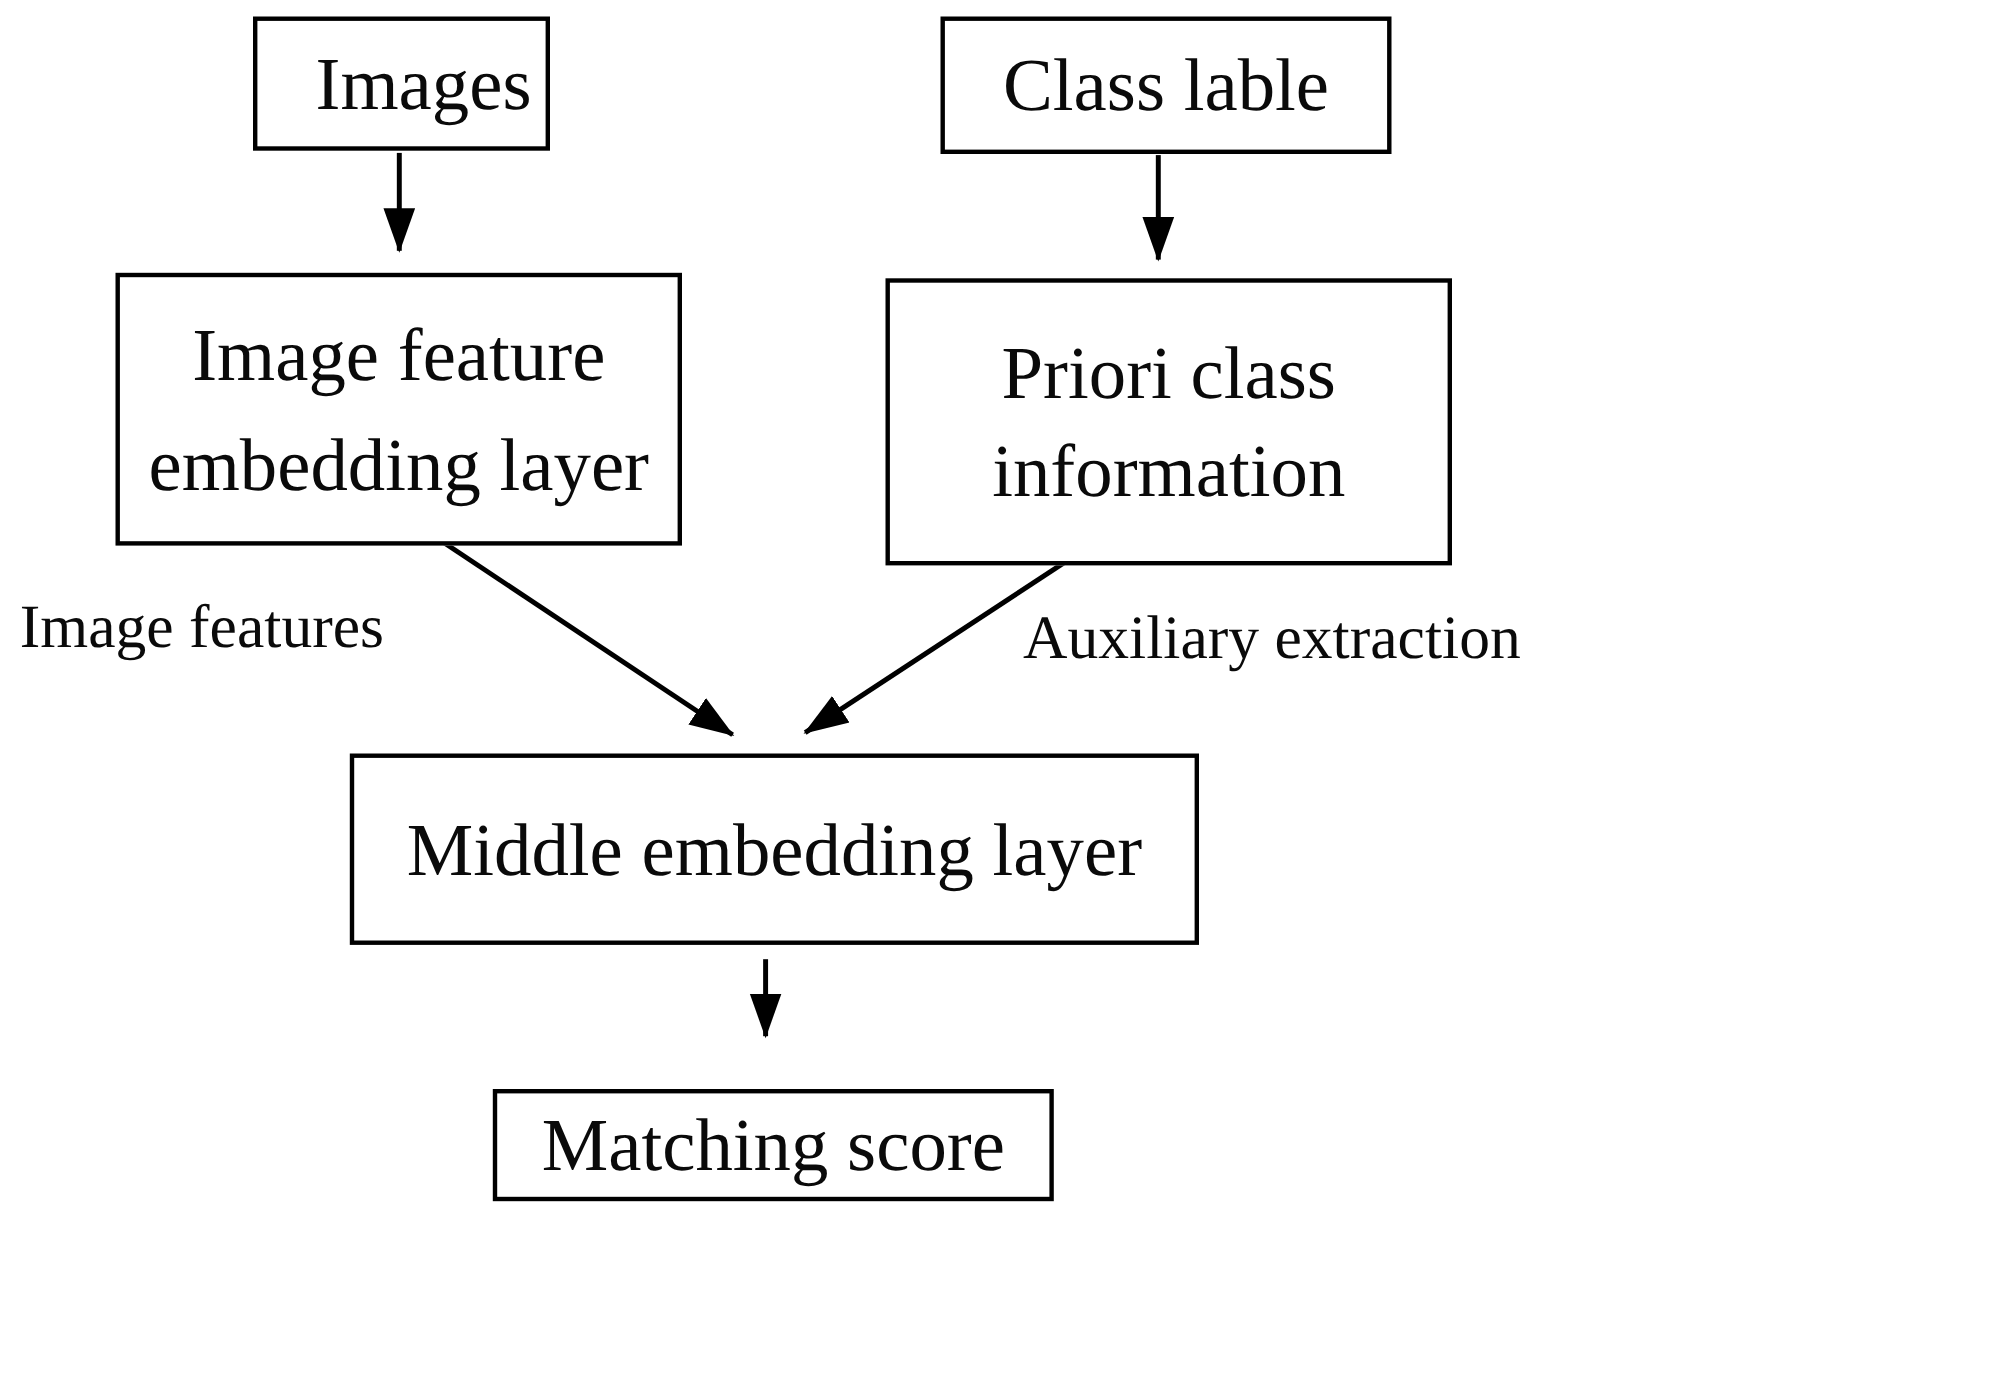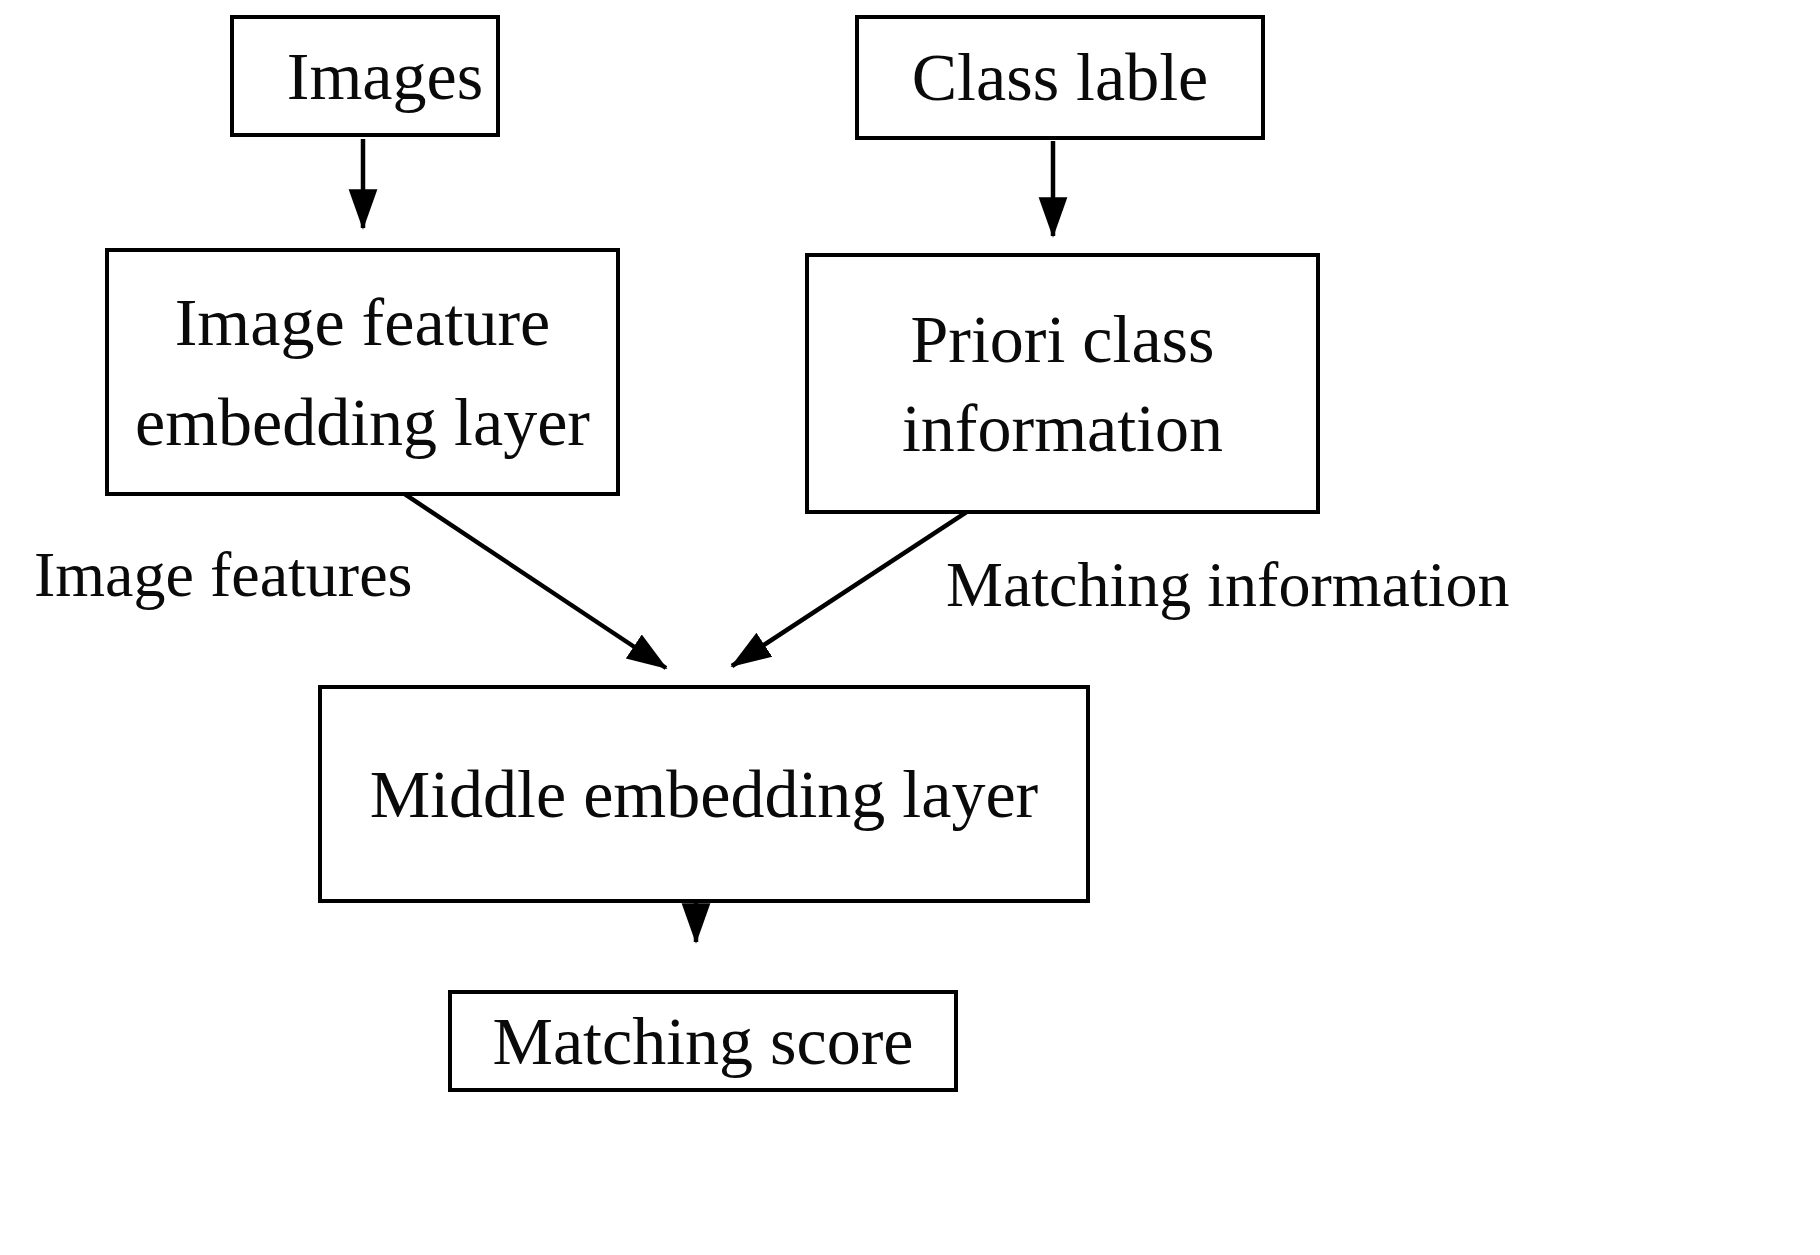--- a/index.html
+++ b/index.html
@@ -25,24 +25,23 @@
     align-items: center;
     justify-content: center;
     text-align: center;
     font-size: 68px;
     line-height: 1.3;
     white-space: nowrap;
     box-sizing: border-box;
   }
   .edge-label {
     position: absolute;
-    font-size: 64px;
+    font-size: 56px;
     line-height: 1.1;
     white-space: nowrap;
-    margin-left: 16px;
   }
   svg.arrows {
     position: absolute;
     left: 0;
     top: 0;
     width: 1820px;
     height: 1255px;
     pointer-events: none;
   }
   svg.arrows line {
@@ -79,25 +78,25 @@
   <div class="box" style="left:105px; top:248px; width:515px; height:248px;gap:11px;">
     <span>Image feature</span>
     <span>embedding layer</span>
   </div>
 
   <div class="box" style="left:805px; top:253px; width:515px; height:261px;">
     <span>Priori class</span>
     <span>information</span>
   </div>
 
-  <div class="box" style="left:318px; top:685px; width:772px; height:218px;">
+  <div class="box" style="left:318px; top:685px; width:772px; height:174px;">
     <span>Middle embedding layer</span>
   </div>
 
   <div class="box" style="left:448px; top:990px; width:510px; height:102px;">
     <span>Matching score</span>
   </div>
 
   <div class="edge-label" style="left:18px; top:540px;">Image features</div>
 
-  <div class="edge-label" style="left:930px; top:550px;">Matching information</div>
+  <div class="edge-label" style="left:930px; top:550px;">Auxiliary extraction</div>
 
 </div>
 
 </body></html>

